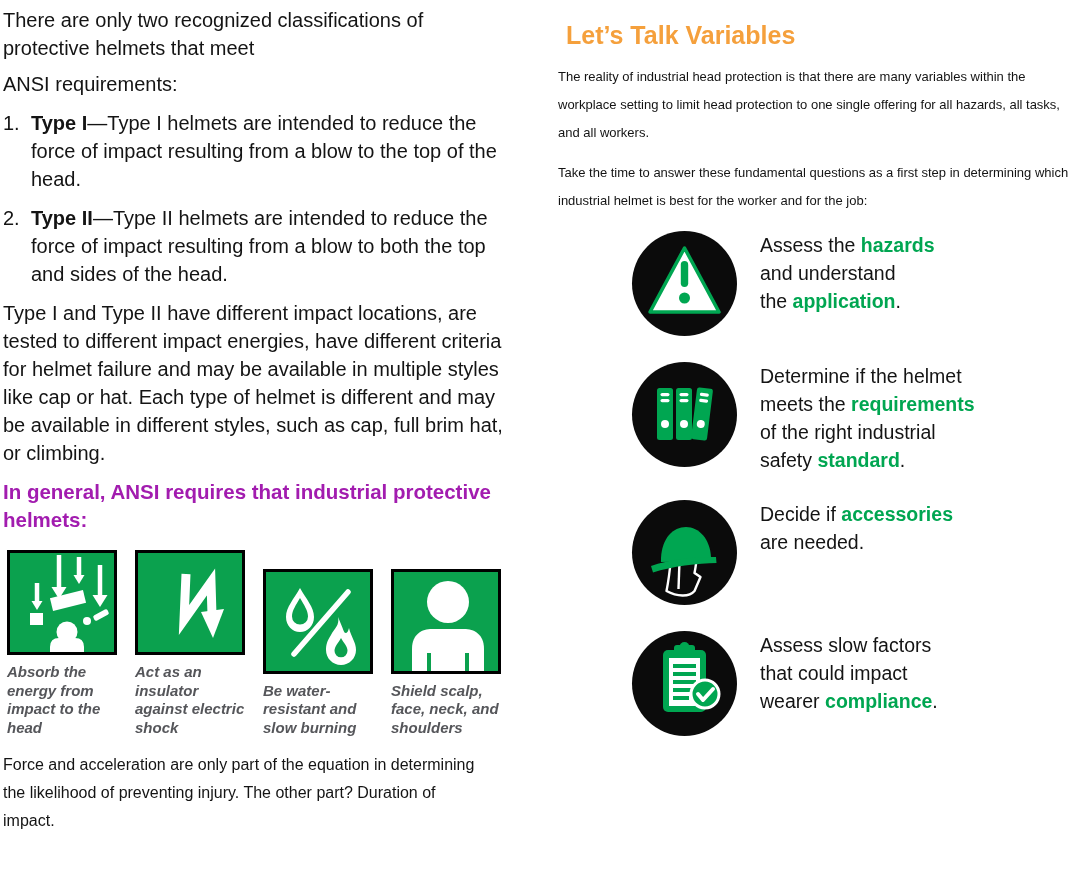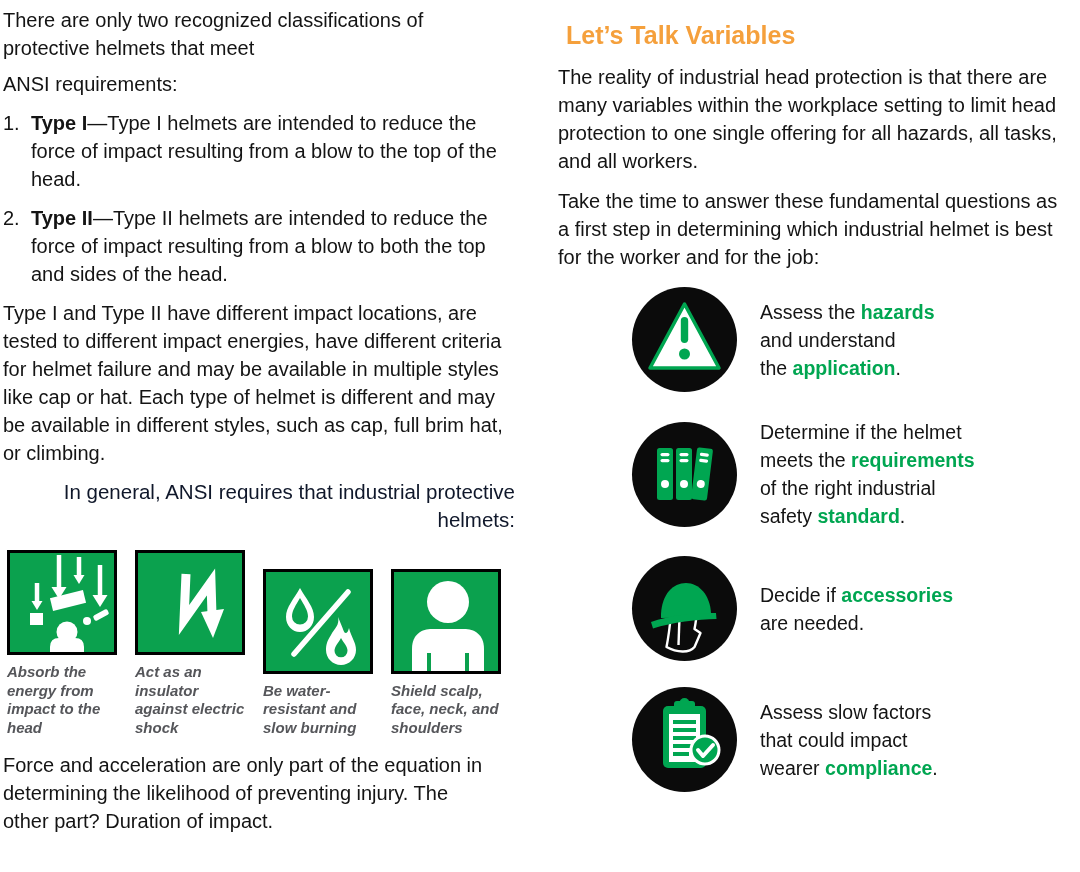--- a/index.html
+++ b/index.html
@@ -9,39 +9,39 @@
 
   
   .col-left{position:absolute;left:3px;top:6px;width:512px;}
   .body-p{font-size:20px;line-height:28px;margin:0 0 11px 0;}
   .intro-1{margin-bottom:8px;}
   .type-list{margin:0 0 1px 0;}
   .type-item{display:flex;font-size:20px;line-height:28px;margin:0 0 11px 0;}
   .type-item .num{width:28px;flex:none;}
   .type-item .li-text{flex:1;}
   .b{font-weight:bold;}
-  .req-heading{font-size:20.5px;line-height:28px;font-weight:normal;margin:0 0 16px 0;color:#0f172a;text-align:right;}
+  .req-heading{font-size:20.5px;line-height:28px;font-weight:bold;margin:0 0 16px 0;color:#a21caf;}
 
   .tile-row{display:flex;margin:0 0 0 4px;align-items:flex-end;}
   .tile-col{width:111px;margin-right:17px;}
   .tile-col:last-child{margin-right:12px;}
   .tile{width:110px;height:105px;background:#0ba14e;border:3px solid #000;
         box-sizing:border-box;display:block;}
   .tile svg{display:block;width:104px;height:99px;}
   .tile-caption{font-size:15px;line-height:18.5px;font-weight:bold;font-style:italic;
                 color:#55565a;margin-top:8px;width:118px;}
-  .closing-p{font-size:20px;line-height:28px;margin:14px 0 0 0;width:480px;}
+  .closing-p{font-size:16px;line-height:28px;margin:14px 0 0 0;width:480px;}
 
   
   .col-right{position:absolute;left:558px;top:20px;width:515px;}
   .rt-heading{font-size:25px;line-height:30px;font-weight:bold;color:#f5a03c;
               margin:0 0 13px 8px;}
-  .rt-p{font-size:20px;line-height:28px;margin:0 0 12px 0;width:512px;}
+  .rt-p{font-size:13px;line-height:28px;margin:0 0 12px 0;width:512px;}
   .var-list{margin-top:16px;padding-left:74px;}
-  .var-row{display:flex;align-items:center;margin-bottom:26px;}
+  .var-row{display:flex;margin-bottom:26px;}
   .circle-badge{width:105px;height:105px;border-radius:50%;background:#0b0b0b;
                 flex:none;margin-right:23px;display:flex;align-items:center;justify-content:center;}
   .circle-badge svg{display:block;width:105px;height:105px;}
   .var-text{font-size:19.5px;line-height:28px;color:#141414;}
   .hl{color:#00a651;font-weight:bold;}
 </style>
 </head>
 <body>
 
 <div class="page">

